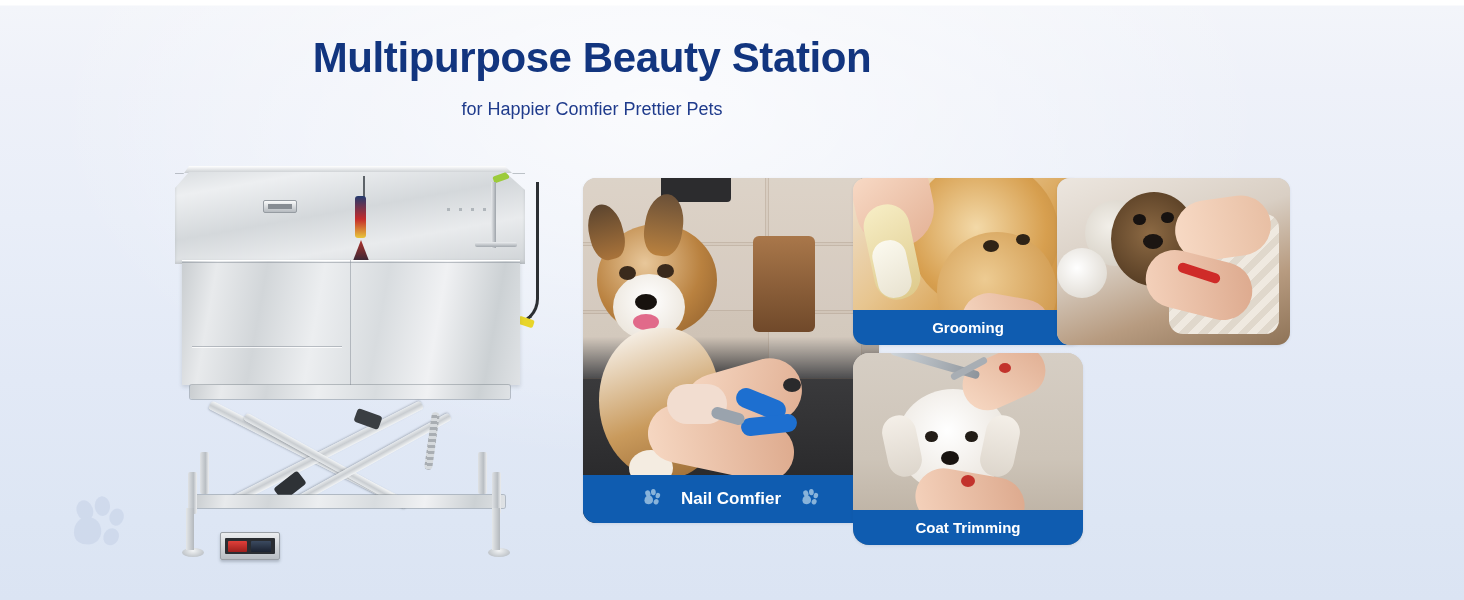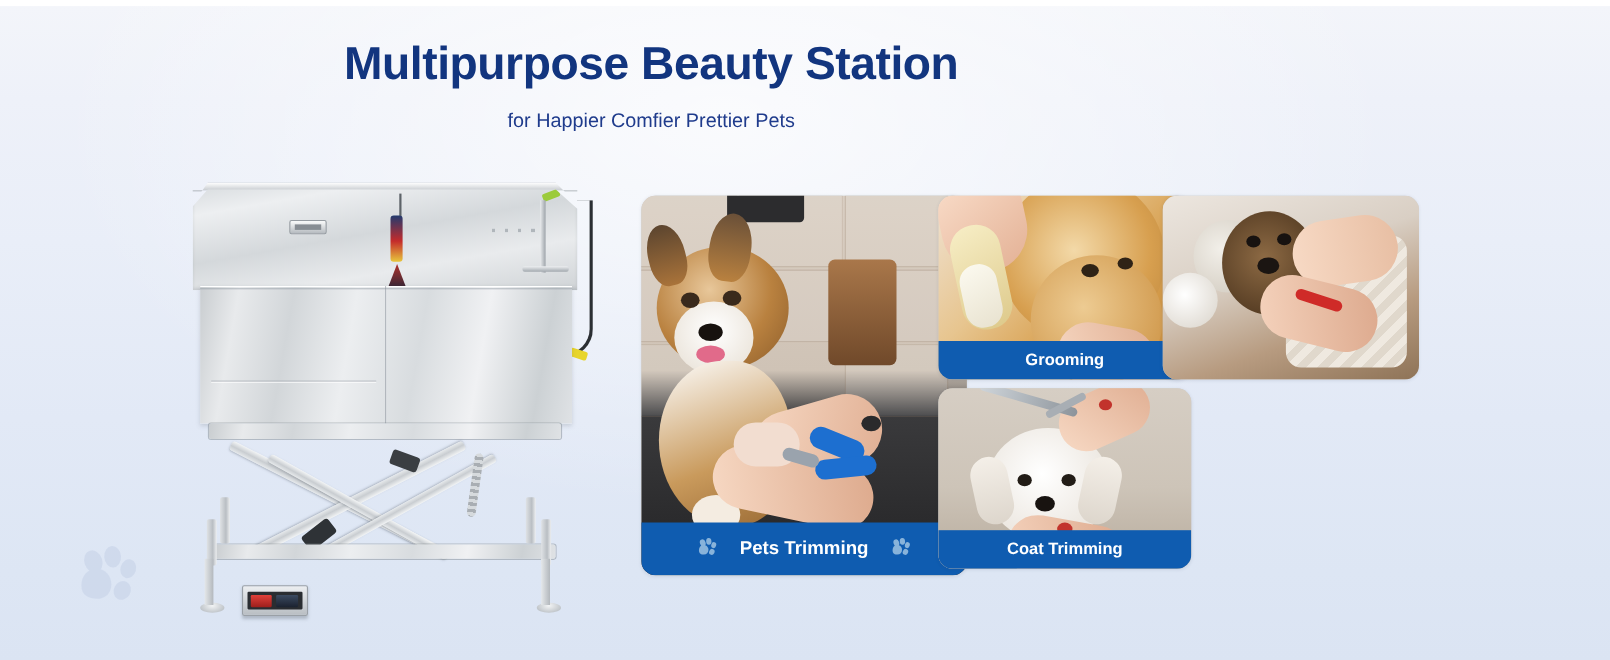--- a/index.html
+++ b/index.html
@@ -101,21 +101,21 @@
   }
   .banner .lbl{white-space:nowrap;}
   .paw{width:22px;height:22px;flex:0 0 auto;opacity:.95;}
   .paw svg{display:block;width:22px;height:22px;}
 
   
   #card-nail{left:0;top:0;width:262px;height:345px;}
   #card-nail .banner{height:48px;font-size:17px;}
   #card-groom{left:270px;top:0;width:196px;height:167px;}
   #card-bath{left:474px;top:0;width:199px;height:167px;}
-  #card-coat{left:270px;top:175px;width:196px;height:164px;}
+  #card-coat{left:270px;top:175px;width:196px;height:192px;border-radius:16px;}
   #card-tooth{left:474px;top:175px;width:199px;height:170px;}
   #card-groom .banner,#card-bath .banner,#card-coat .banner,#card-tooth .banner{height:35px;font-size:15px;}
 
   
   .scene{position:absolute;inset:0;}
   .blob{position:absolute;border-radius:50%;}
 
   
   .s-nail{background:linear-gradient(180deg,#d9cec2 0%,#cfc3b6 46%,#3a3a3c 58%,#232325 100%);}
   .tile{position:absolute;background:rgba(255,255,255,.10);box-shadow:0 0 0 1px rgba(150,130,110,.25);}
@@ -243,21 +243,21 @@
           <svg viewBox="0 0 64 64" aria-hidden="true">
               <g fill="#8fb8dd">
             <ellipse cx="20" cy="16" rx="7.5" ry="9.5" transform="rotate(-18 20 16)"></ellipse>
             <ellipse cx="36" cy="12" rx="7" ry="9" transform="rotate(-4 36 12)"></ellipse>
             <ellipse cx="49" cy="22" rx="6.5" ry="8" transform="rotate(16 49 22)"></ellipse>
             <ellipse cx="44" cy="40" rx="7" ry="8" transform="rotate(28 44 40)"></ellipse>
             <path d="M10 36c0-9 6-14 13-14s12 6 12 13c0 7-5 12-12 12S10 44 10 36z"></path>
           </g>
             </svg>
         </span>
-        <span class="lbl">Pets Trimming</span>
+        <span class="lbl">Nail Comfier</span>
         <span class="paw">
           <svg viewBox="0 0 64 64" aria-hidden="true">
               <g fill="#8fb8dd">
             <ellipse cx="20" cy="16" rx="7.5" ry="9.5" transform="rotate(-18 20 16)"></ellipse>
             <ellipse cx="36" cy="12" rx="7" ry="9" transform="rotate(-4 36 12)"></ellipse>
             <ellipse cx="49" cy="22" rx="6.5" ry="8" transform="rotate(16 49 22)"></ellipse>
             <ellipse cx="44" cy="40" rx="7" ry="8" transform="rotate(28 44 40)"></ellipse>
             <path d="M10 36c0-9 6-14 13-14s12 6 12 13c0 7-5 12-12 12S10 44 10 36z"></path>
           </g>
             </svg>

